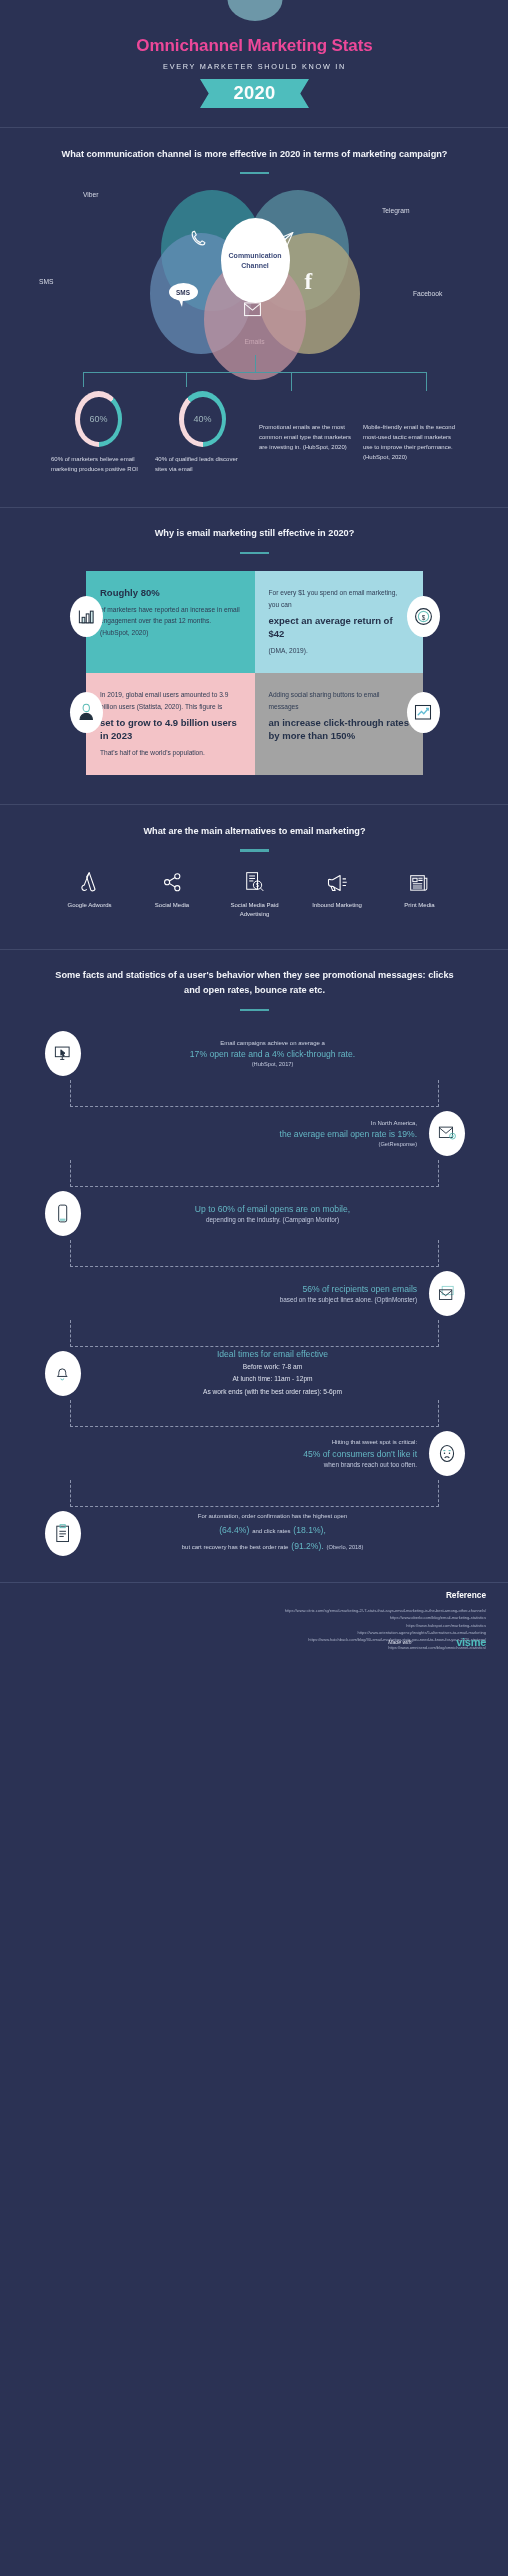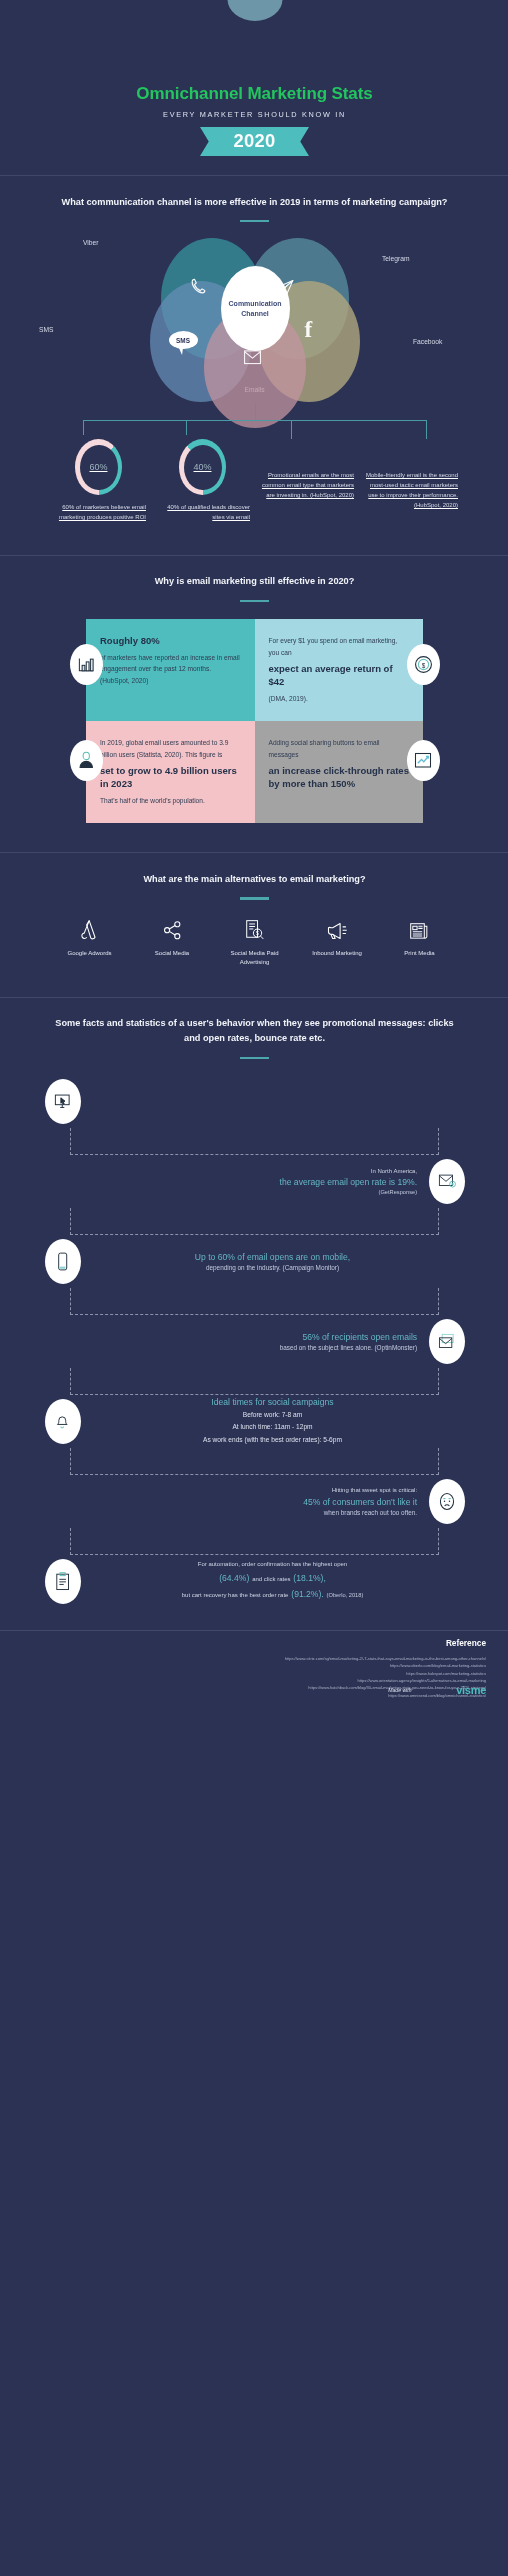--- a/index.html
+++ b/index.html
@@ -8,21 +8,21 @@
     font-family:"Liberation Sans",sans-serif;
     color:#ffffff;-webkit-font-smoothing:antialiased;
   }
   .page{width:509px;position:relative;overflow:hidden;}
 
   
   .header{position:relative;padding:36px 0 19px;text-align:center;}
   .head-dome{position:absolute;top:-34px;left:50%;transform:translateX(-50%);
     width:55px;height:55px;border-radius:50% 50% 50% 50%/60% 60% 40% 40%;
     background:#6d97a8;}
-  .main-title{font-size:17px;font-weight:bold;letter-spacing:-0.1px;color:#22c55e;margin-top:48px;}
+  .main-title{font-size:17px;font-weight:bold;letter-spacing:-0.1px;color:#ec4899;}
   .sub-title{font-size:7.3px;letter-spacing:1.7px;margin-top:5.7px;color:#dfe4ee;}
   .year-banner{margin:8.3px auto 0;width:109px;height:29px;background:#4ebdbd;
     display:flex;align-items:center;justify-content:center;position:relative;
     clip-path:polygon(0 0,100% 0,92% 50%,100% 100%,0 100%,8% 50%);text-align:right;}
   .year-banner span{font-size:18.4px;font-weight:bold;color:#fbfdfd;letter-spacing:0.3px;}
   .divider{height:0.6px;background:#404869;margin:0 0;}
 
   
   .section{padding:19px 0 6.4px;text-align:center;}
   .q-title{font-size:9.2px;font-weight:bold;line-height:1.65;color:#f2f4f9;padding:0 51px;}
@@ -49,21 +49,21 @@
   .sms-bubble:after{content:"";position:absolute;left:10.2px;bottom:-5.7px;width:0;height:0;
     border-left:3.8px solid transparent;border-right:1.3px solid transparent;border-top:7px solid #fff;}
 
   
   .tree{position:relative;height:36px;width:407px;margin:0 auto;}
   .tree .vtrunk{position:absolute;left:50%;top:0;width:0.9px;height:16.5px;background:#4a9aa3;}
   .tree .hbar{position:absolute;left:32px;top:16.5px;width:343px;height:0.9px;background:#4a9aa3;}
   .tree .drop{position:absolute;top:16.5px;width:0.9px;background:#4a9aa3;}
 
   .stats4{display:flex;justify-content:center;gap:9px;padding:0 45px;}
-  .stat4{width:95px;text-align:right;text-decoration:underline;}
+  .stat4{width:95px;text-align:left;}
   .ring{width:47px;height:56px;margin:0 auto;border-radius:50%;position:relative;
     display:flex;align-items:center;justify-content:center;}
   .ring.r60{background:
      conic-gradient(from 180deg,#f6d9dd 0 60%,#4cc0bd 60% 100%);}
   .ring.r40{background:
      conic-gradient(from 180deg,#f6d9dd 0 40%,#4cc0bd 40% 100%);}
   .ring:after{content:"";position:absolute;left:4.5px;top:5.1px;right:4.5px;bottom:5.1px;
     border-radius:50%;background:#2b3254;}
   .ring span{position:relative;z-index:2;font-size:9px;color:#9fb5bd;}
   .stat4 p{font-size:6px;line-height:1.65;color:#d9dde9;margin-top:7.6px;}
@@ -122,21 +122,21 @@
     <div class="head-dome"></div>
     <div class="main-title">Omnichannel Marketing Stats</div>
     <div class="sub-title">EVERY MARKETER SHOULD KNOW IN</div>
     <div class="year-banner">
       <span>2020</span>
     </div>
   </div>
   <div class="divider"></div>
 
   <div class="section">
-    <div class="q-title">What communication channel is more effective in 2019 in terms of marketing campaign?</div>
+    <div class="q-title">What communication channel is more effective in 2020 in terms of marketing campaign?</div>
     <div class="rule"></div>
 
     <div class="venn-wrap">
       <div class="lbl" style="left:83px;top:7.6px;">Viber</div>
       <div class="lbl" style="left:382px;top:24px;">Telegram</div>
       <div class="lbl" style="left:39px;top:95px;">SMS</div>
       <div class="lbl" style="left:413px;top:107px;">Facebook</div>
       <div class="lbl" style="left:50%;top:155px;transform:translateX(-50%);">Emails</div>
 
       <div class="venn">
@@ -338,20 +338,25 @@
     <div class="facts">
 
       <div class="fact">
         <div class="fbubble">
           <svg width="16.5" height="16.5" viewBox="0 0 24 24" fill="none" stroke="#22303f" stroke-width="1.4">
             <rect x="2" y="3" width="20" height="14"></rect>
               <path d="M9 21h6M12 17v4"></path>
             <path d="M10 7l6 5-2.6.6 1.4 3-1.6.8-1.4-3L10 15z" fill="#22303f"></path>
           </svg>
         </div>
+        <div class="ftext">
+          <div class="lead">Email campaigns achieve on average a</div>
+          <div class="hl">17% open rate and a 4% click-through rate.</div>
+          <div class="src">(HubSpot, 2017)</div>
+        </div>
       </div>
       <div class="connector"></div>
 
       <div class="fact right">
         <div class="fbubble">
           <svg width="18" height="15.3" viewBox="0 0 26 22" fill="none" stroke="#22303f" stroke-width="1.3">
             <rect x="2" y="3" width="19" height="15"></rect>
               <path d="M2 4l9.5 8L21 4"></path>
             <circle cx="21" cy="16" r="4.2" stroke="#5cbcb6"></circle>
               <path d="M21 14v4M19 16h4" stroke="#5cbcb6"></path>
@@ -395,21 +400,21 @@
       <div class="connector"></div>
 
       <div class="fact">
         <div class="fbubble">
           <svg width="16.5" height="18" viewBox="0 0 24 26" fill="none" stroke="#22303f" stroke-width="1.4">
             <path d="M5 18c2-1.5 2-3 2-6a5 5 0 0 1 10 0c0 3 0 4.5 2 6z"></path>
             <path d="M10 21a2 2 0 0 0 4 0" stroke="#5cbcb6"></path>
           </svg>
         </div>
         <div class="ftext">
-          <div class="hl">Ideal times for social campaigns</div>
+          <div class="hl">Ideal times for email effective</div>
           <div class="ln">Before work: 7-8 am</div>
           <div class="ln">At lunch time: 11am - 12pm</div>
           <div class="ln">As work ends (with the best order rates): 5-6pm</div>
         </div>
       </div>
       <div class="connector"></div>
 
       <div class="fact right">
         <div class="fbubble">
           <svg width="18" height="19" viewBox="0 0 24 26" fill="none" stroke="#22303f" stroke-width="1.4">

